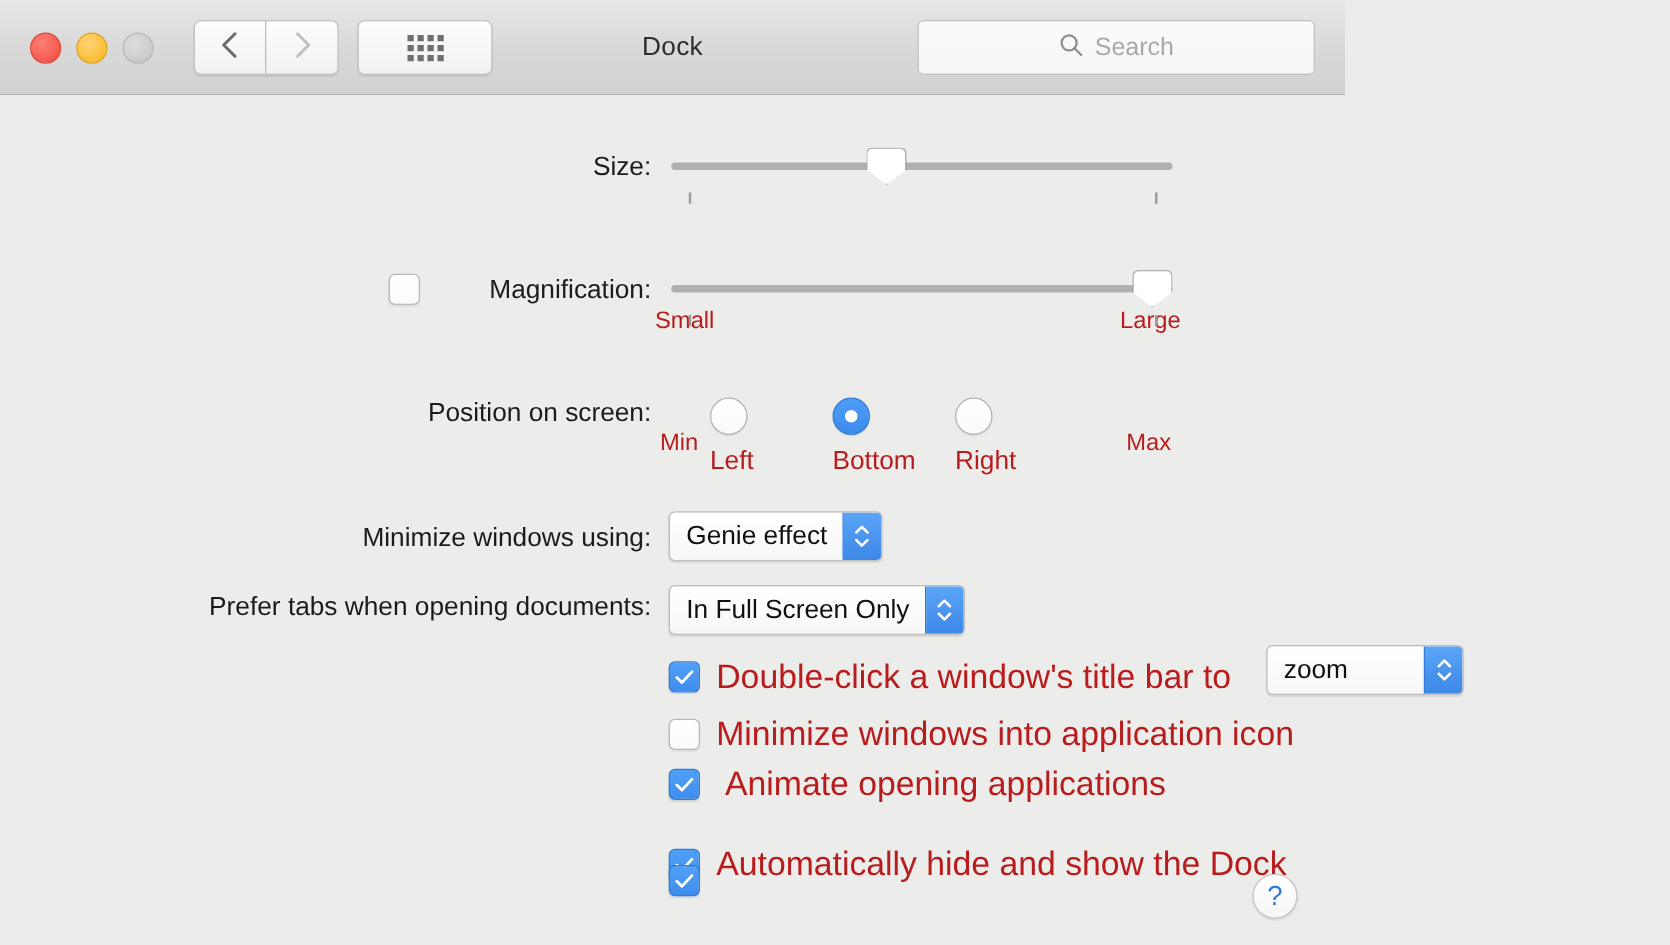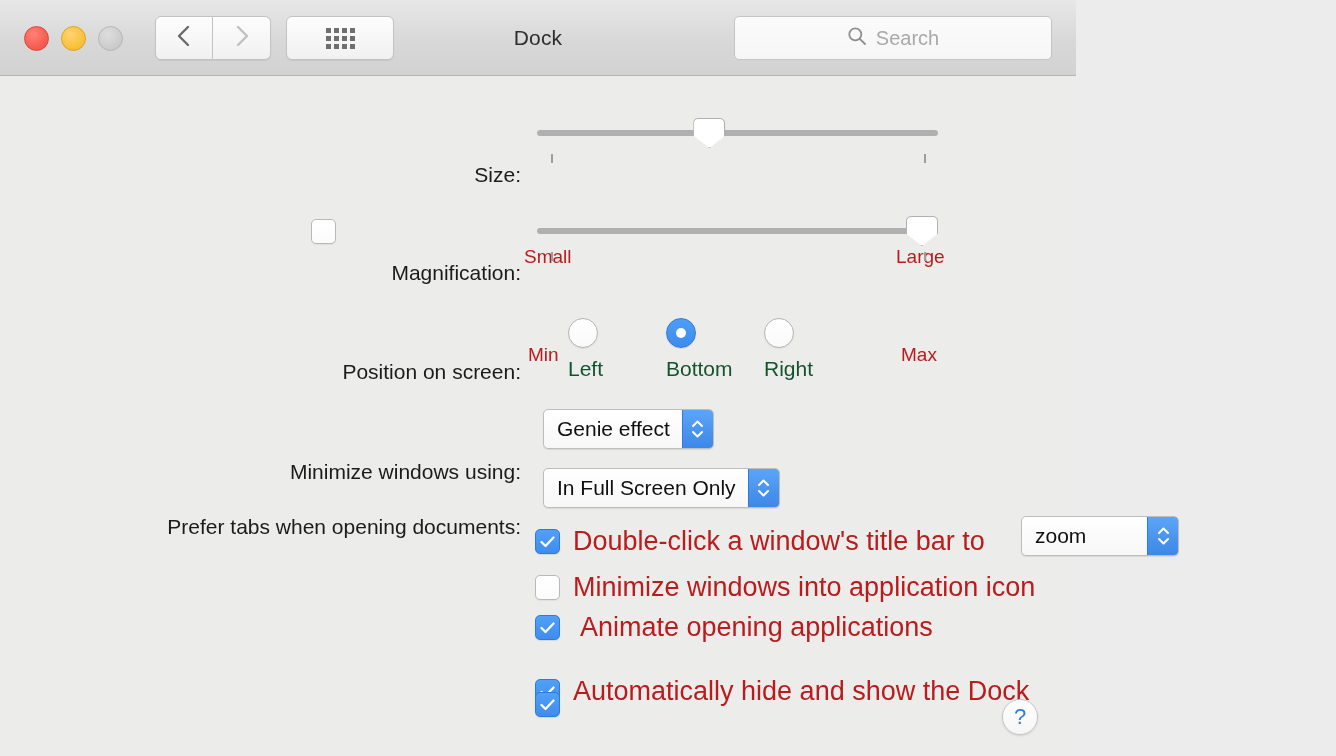--- a/index.html
+++ b/index.html
@@ -121,21 +121,20 @@
   
   .content { position: relative; height: 680px; }
 
   .rowlabel {
     position: absolute;
     right: 0;
     text-align: right;
     font-size: 21px;
     color: #1b1b1b;
     white-space: nowrap;
-    margin-top: 41px;
   }
   .labelcol { position: absolute; left: 0; width: 521px; }
 
   
   .slider-wrap { position: absolute; }
   .track {
     position: absolute;
     height: 6px;
     border-radius: 3px;
     background: #b0b0b0;
@@ -195,35 +194,34 @@
     background: linear-gradient(to bottom, #ffffff, #fafafa);
     border: 1px solid #b5b5b5;
     box-shadow: 0 1px 1px rgba(0,0,0,.07);
   }
   .radio.on {
     background: linear-gradient(to bottom, #4e9ef8, #3d8bec);
     border: 1px solid #2f7bd8;
     box-shadow: 0 1px 1px rgba(0,0,0,.10);
   }
   .radio .dot { width: 10px; height: 10px; border-radius: 50%; background: #fff; }
-  .radiolabel { font-size: 21px; color: #14532d; text-align: center; }
+  .radiolabel { font-size: 21px; color: #b91c1c; text-align: center; }
 
   
   .popup {
     position: absolute;
     height: 40px;
     background: linear-gradient(to bottom, #ffffff, #f7f7f7);
     border: 1px solid #bdbdbd;
     border-radius: 5px;
     box-sizing: border-box;
     display: flex;
     align-items: stretch;
     box-shadow: 0 1px 1px rgba(0,0,0,.09);
     overflow: hidden;
-    margin-left: 8px;
   }
   .popup .val {
     display: flex;
     align-items: center;
     padding: 0 12px 0 13px;
     font-size: 21px;
     color: #101010;
     white-space: nowrap;
   }
   .popup .stepper {

